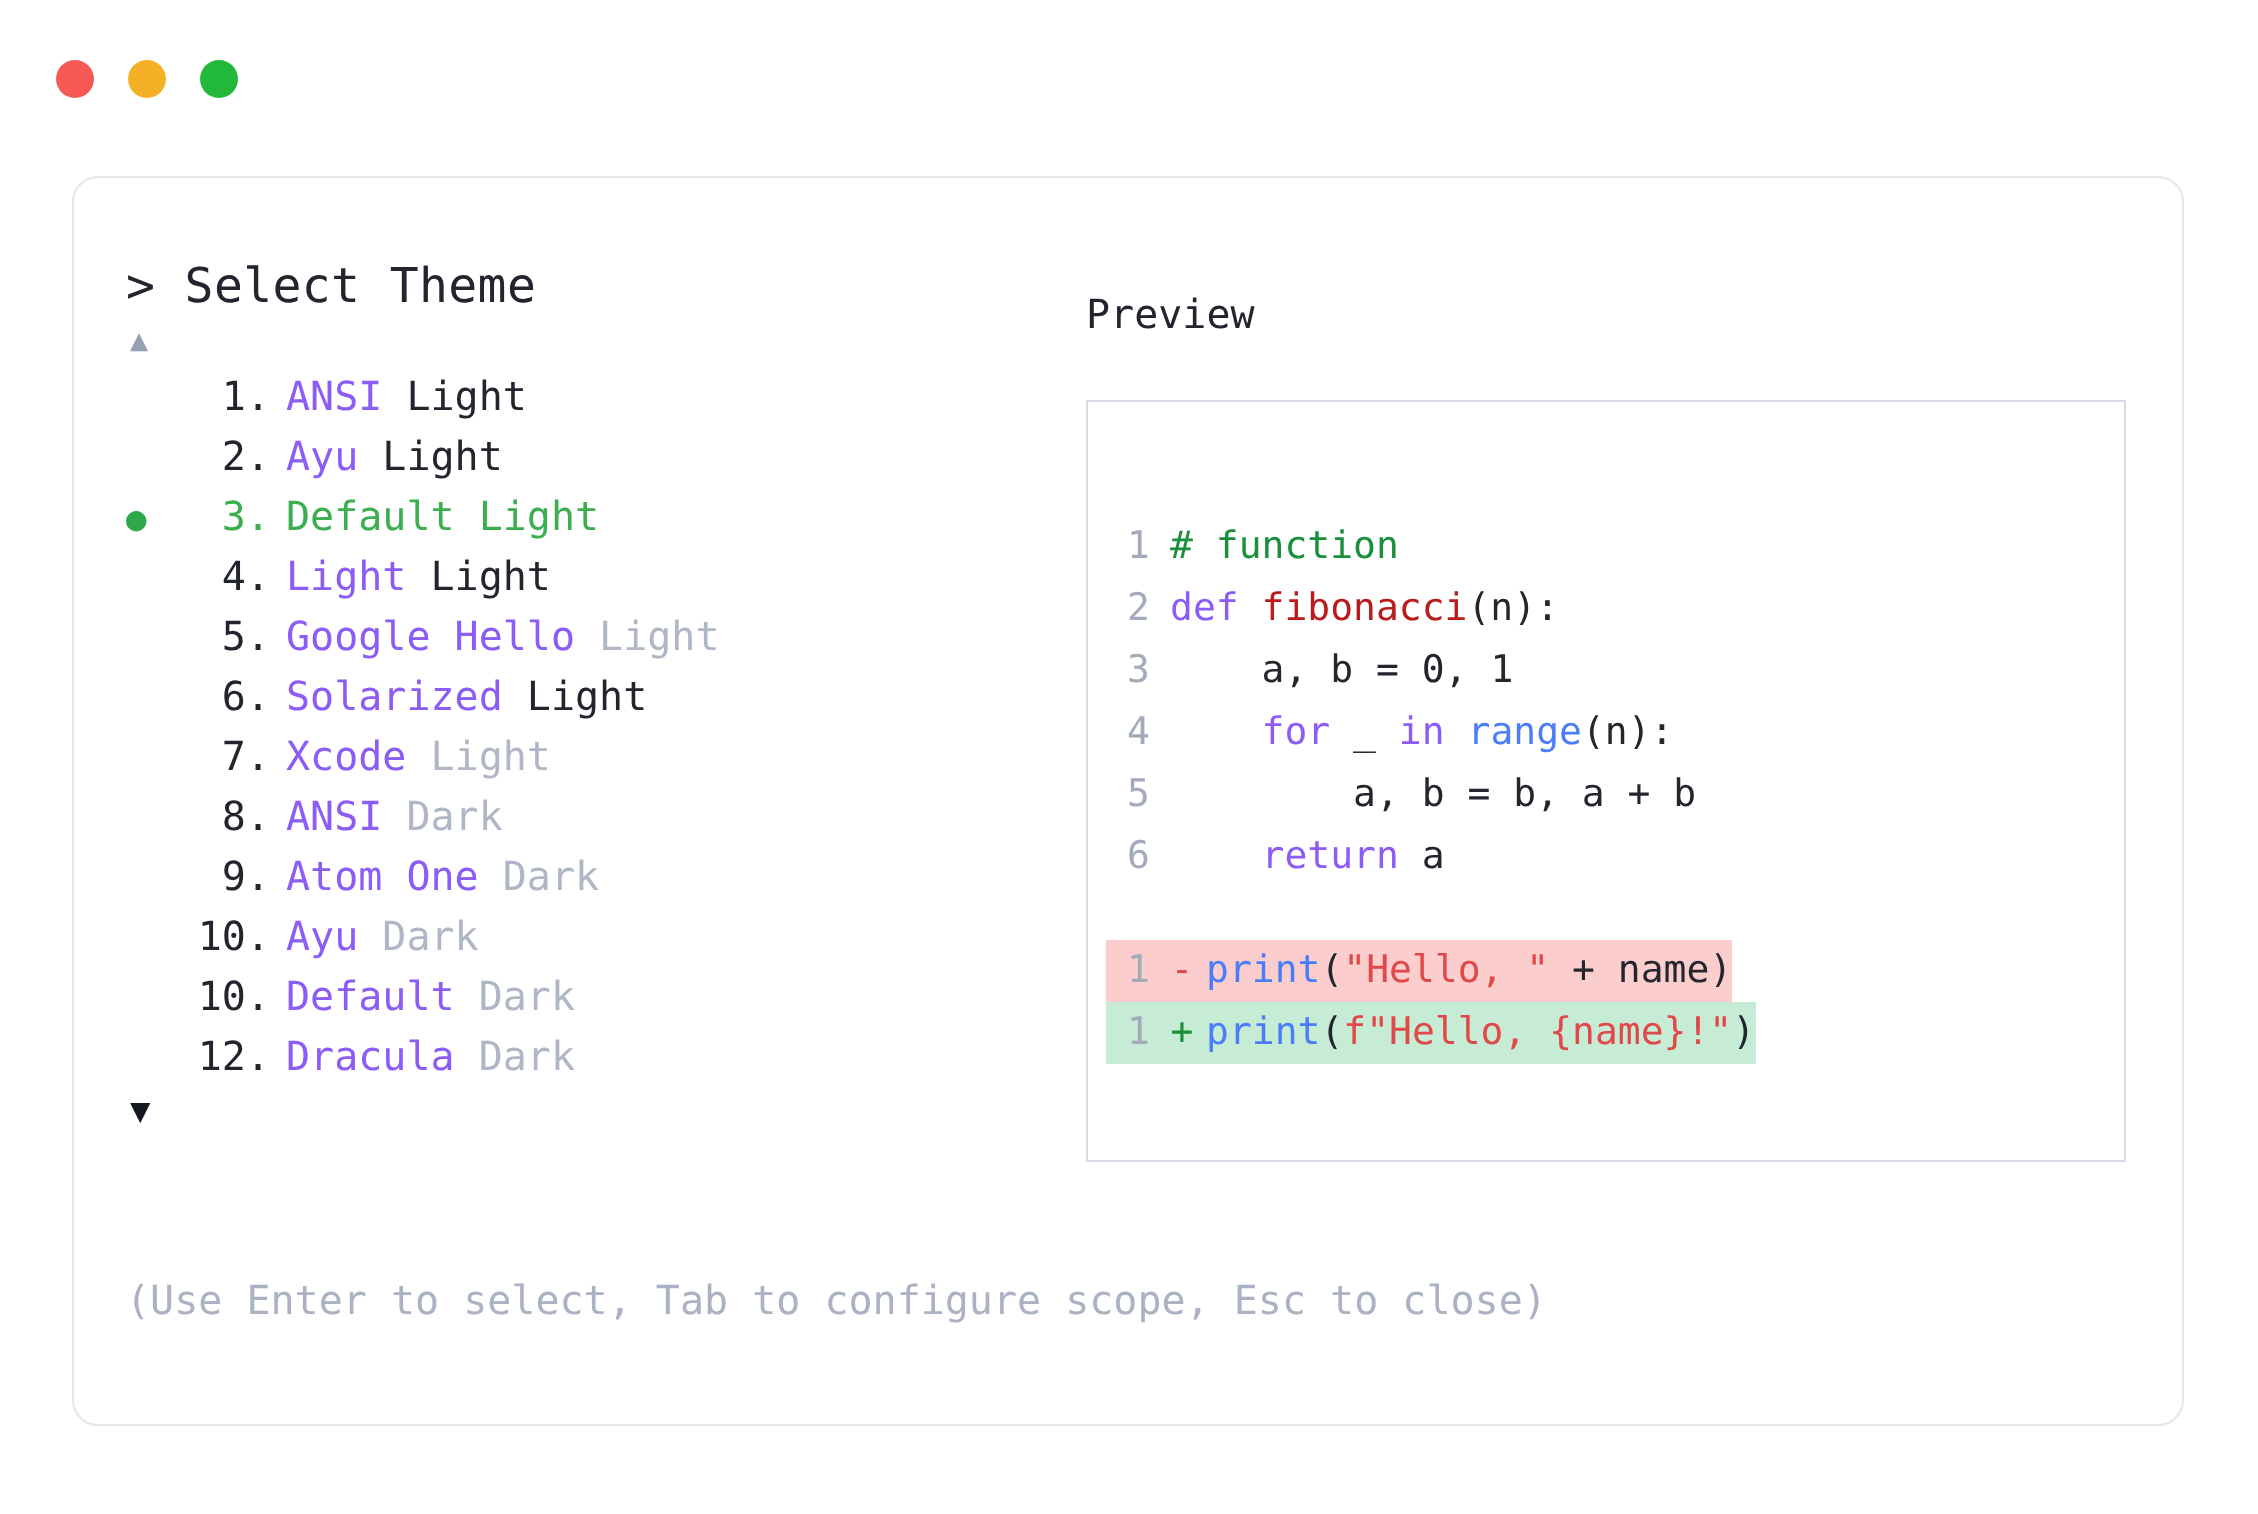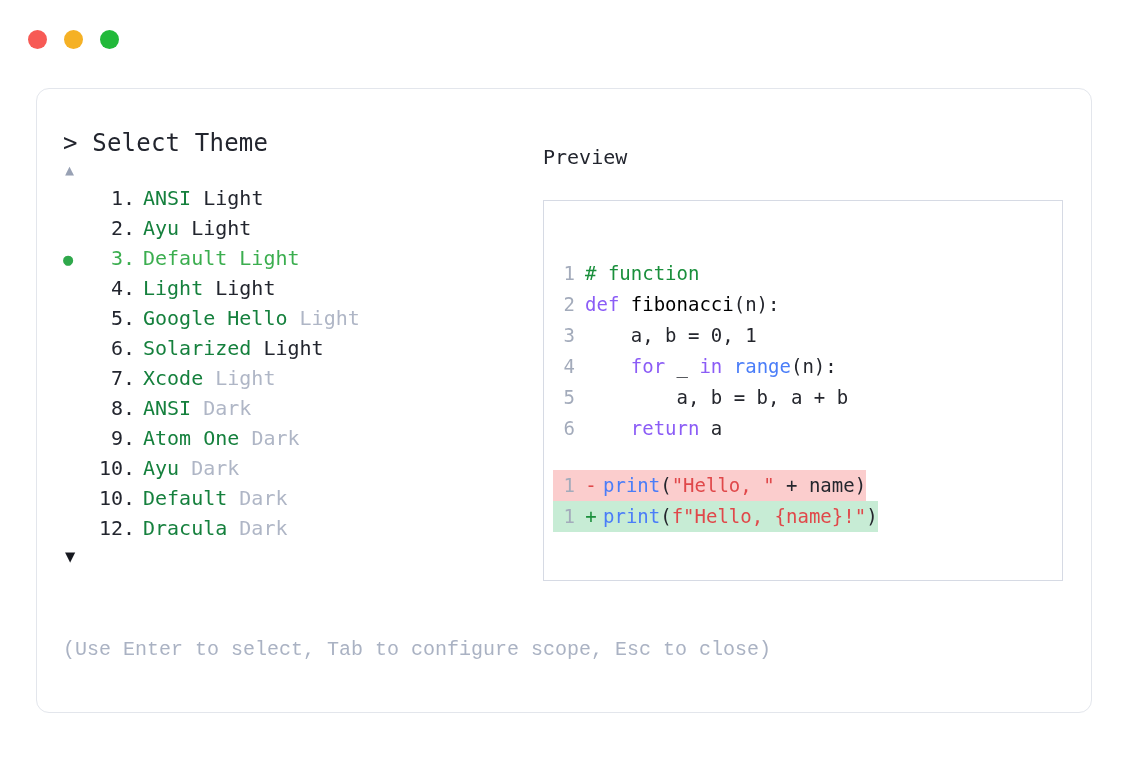--- a/index.html
+++ b/index.html
@@ -89,21 +89,21 @@
     text-align: left;
     font-size: 17px;
     color: #2fa84b;
   }
   .num-col {
     width: 46px;
     flex: 0 0 46px;
     text-align: right;
     color: #22252e;
   }
-  .name-col { color: #15803d; padding-left: 8px; }
+  .name-col { color: #8b5cf6; padding-left: 8px; }
   .suffix-dim { color: #afb6c6; }
   .suffix-dark { color: #22252e; }
   .theme-row.selected .num-col,
   .theme-row.selected .dot-sep,
   .theme-row.selected .name-col,
   .theme-row.selected .suffix-dim,
   .theme-row.selected .suffix-dark { color: #3bae4f; }
 
   
   .right-pane {
@@ -146,21 +146,21 @@
     width: 22px;
     flex: 0 0 22px;
     text-align: right;
     color: #a3abbb;
     padding-right: 10px;
   }
   .code-text { color: #24262d; }
 
   .tok-comment  { color: #1a8f3c; }
   .tok-keyword  { color: #8b5cf6; }
-  .tok-func     { color: #000000; text-align: right; }
+  .tok-func     { color: #b91c1c; text-align: right; }
   .tok-builtin  { color: #4a7df8; text-align: right; }
   .tok-string   { color: #e0484a; }
   .tok-plain    { color: #24262d; }
   .tok-num      { color: #24262d; }
 
   .diff-block { margin-top: 26px; }
   .diff-line {
     display: flex;
     align-items: baseline;
     height: 31px;
@@ -182,21 +182,20 @@
 
   
   .footer-help {
     position: absolute;
     left: 26px;
     bottom: 48px;
     font-size: 20px;
     color: #aab2c3;
     white-space: pre;
     line-height: 28px;
-    font-family: Liberation Mono, monospace;
   }
 </style>
 </head>
 <body>
 
 <div class="window-dots">
   <span class="dot dot-close"></span>
   <span class="dot dot-min"></span>
   <span class="dot dot-max"></span>
 </div>

